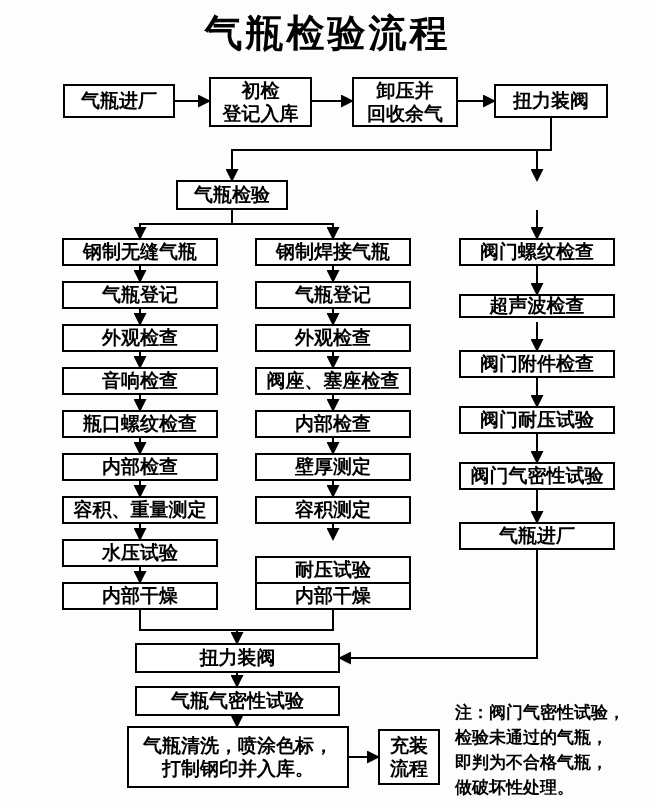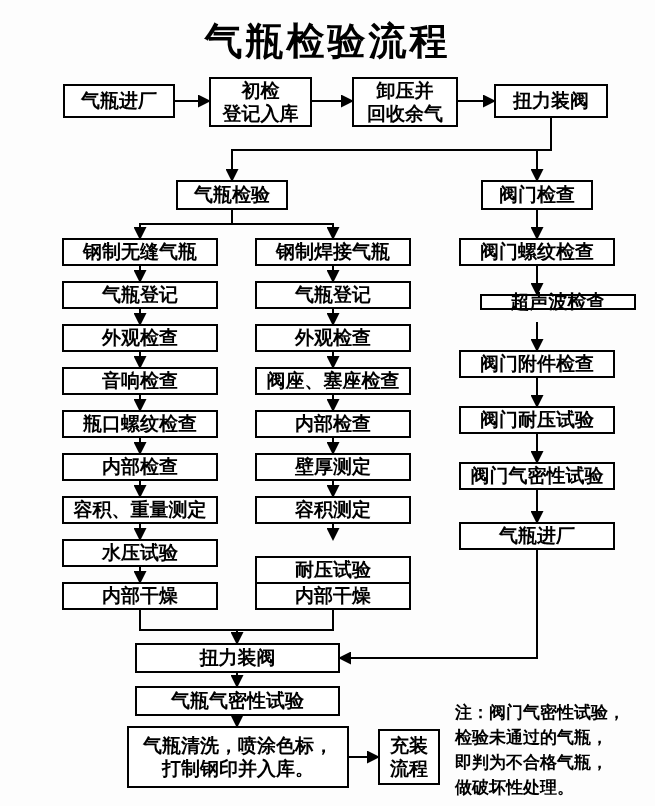--- a/index.html
+++ b/index.html
@@ -17,21 +17,20 @@
   }
   .title {
     position: absolute;
     left: 0;
     top: 8px;
     width: 100%;
     text-align: center;
     font-size: 38px;
     font-weight: bold;
     letter-spacing: 3px;
-    margin-top: 8px;
   }
   .box {
     position: absolute;
     border: 2px solid #000;
     background: #fff;
     display: flex;
     align-items: center;
     justify-content: center;
     text-align: center;
     font-weight: bold;
@@ -126,21 +125,20 @@
   <div class="title">气瓶检验流程</div>
 
   <div class="box" style="left:63px;top:84px;width:112px;height:34px">气瓶进厂</div>
   <div class="box" style="left:209px;top:77px;width:103px;height:50px">初检
 登记入库</div>
   <div class="box" style="left:352px;top:77px;width:106px;height:50px">卸压并
 回收余气</div>
   <div class="box" style="left:494px;top:84px;width:114px;height:34px">扭力装阀</div>
 
   <div class="box" style="left:176px;top:180px;width:112px;height:30px">气瓶检验</div>
-  <div class="box" style="left:481px;top:180px;width:112px;height:30px">阀门检查</div>
 
   <div class="box" style="left:62px;top:238px;width:156px;height:28px">钢制无缝气瓶</div>
   <div class="box" style="left:62px;top:281px;width:156px;height:28px">气瓶登记</div>
   <div class="box" style="left:62px;top:324px;width:156px;height:28px">外观检查</div>
   <div class="box" style="left:62px;top:367px;width:156px;height:28px">音响检查</div>
   <div class="box" style="left:62px;top:410px;width:156px;height:28px">瓶口螺纹检查</div>
   <div class="box" style="left:62px;top:453px;width:156px;height:28px">内部检查</div>
   <div class="box" style="left:62px;top:496px;width:156px;height:28px">容积、重量测定</div>
   <div class="box" style="left:62px;top:539px;width:156px;height:28px">水压试验</div>
   <div class="box" style="left:62px;top:582px;width:156px;height:28px">内部干燥</div>
@@ -149,21 +147,21 @@
   <div class="box" style="left:255px;top:281px;width:156px;height:28px">气瓶登记</div>
   <div class="box" style="left:255px;top:324px;width:156px;height:28px">外观检查</div>
   <div class="box" style="left:255px;top:367px;width:156px;height:28px">阀座、塞座检查</div>
   <div class="box" style="left:255px;top:410px;width:156px;height:28px">内部检查</div>
   <div class="box" style="left:255px;top:453px;width:156px;height:28px">壁厚测定</div>
   <div class="box" style="left:255px;top:496px;width:156px;height:28px">容积测定</div>
   <div class="box" style="left:255px;top:556px;width:156px;height:28px">耐压试验</div>
   <div class="box" style="left:255px;top:582px;width:156px;height:28px">内部干燥</div>
 
   <div class="box" style="left:459px;top:238px;width:156px;height:28px">阀门螺纹检查</div>
-  <div class="box" style="left:480px;top:294px;width:156px;height:16px">超声波检查</div>
+  <div class="box" style="left:459px;top:294px;width:156px;height:24px">超声波检查</div>
   <div class="box" style="left:459px;top:350px;width:156px;height:28px">阀门附件检查</div>
   <div class="box" style="left:459px;top:406px;width:156px;height:28px">阀门耐压试验</div>
   <div class="box" style="left:459px;top:462px;width:156px;height:28px">阀门气密性试验</div>
   <div class="box" style="left:459px;top:522px;width:156px;height:28px">气瓶进厂</div>
 
   <div class="box" style="left:135px;top:643px;width:205px;height:30px">扭力装阀</div>
   <div class="box" style="left:135px;top:686px;width:205px;height:30px">气瓶气密性试验</div>
   <div class="box" style="left:127px;top:726px;width:222px;height:62px">气瓶清洗，喷涂色标，
 打制钢印并入库。</div>
   <div class="box" style="left:378px;top:729px;width:62px;height:56px">充装

